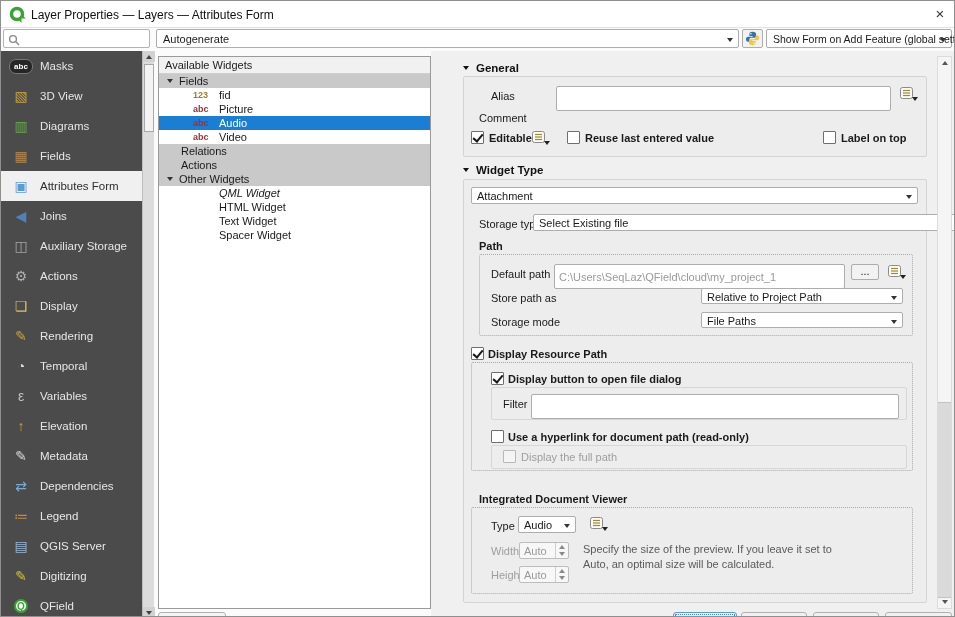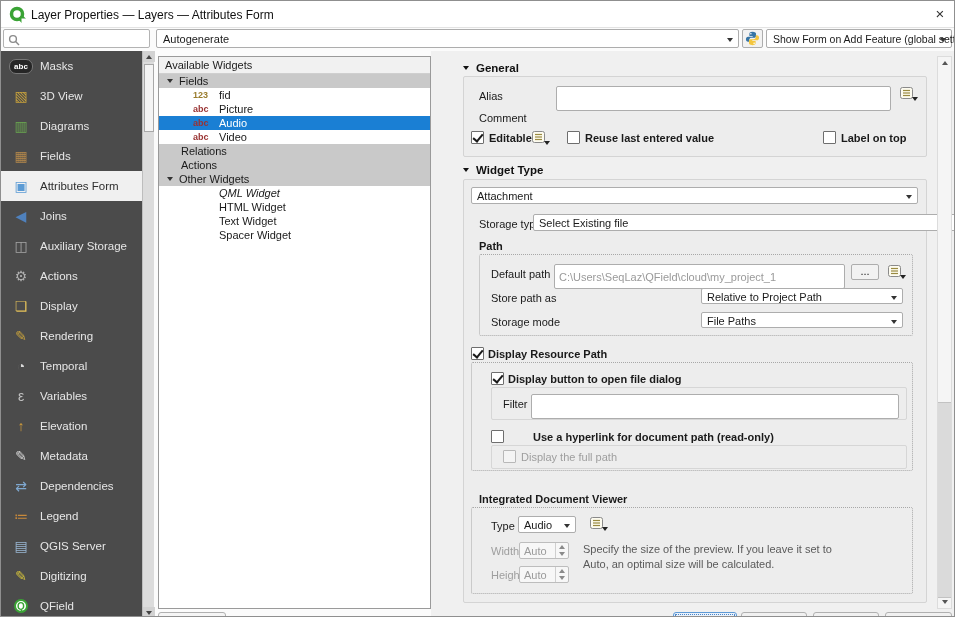--- a/index.html
+++ b/index.html
@@ -258,21 +258,21 @@
   </div>
   <div class="abs stub-btn-left"></div>
 
   <div class="abs form-bg">
 
     <div class="abs sechdr" style="left:32px;top:11px;">
       <span class="tri-down" style="border-top-color:#111"></span>
       <span>General</span>
     </div>
     <div class="abs groupbox" style="left:32px;top:25px;width:464px;height:81px;"></div>
-    <div class="abs lbl" style="left:48px;top:39px;">Alias</div>
+    <div class="abs lbl" style="left:60px;top:39px;">Alias</div>
     <input class="abs tinput" style="left: 125px; top: 35px; width: 335px;" value="">
     <span class="ddicon" style="left:468px;top:35px;"><svg width="20" height="16" viewBox="0 0 20 16">
           <rect x="1.5" y="1.5" width="12" height="11" rx="2" fill="#fdfbef" stroke="#8a8a8a"></rect>
           <line x1="4" y1="4.5" x2="11" y2="4.5" stroke="#9a8a40" stroke-width="1.2"></line>
           <line x1="4" y1="7" x2="11" y2="7" stroke="#9a8a40" stroke-width="1.2"></line>
           <line x1="4" y1="9.5" x2="11" y2="9.5" stroke="#9a8a40" stroke-width="1.2"></line>
           <path d="M13 11 L19 11 L16 15 Z" fill="#222"></path>
         </svg></span>
     <div class="abs lbl" style="left:48px;top:61px;">Comment</div>
     <span class="cb checked" style="left:40px;top:80px;"></span>
@@ -333,21 +333,21 @@
     <div class="abs blbl" style="left:57px;top:297px;">Display Resource Path</div>
     <div class="abs dotbox" style="left:40px;top:311px;width:442px;height:109px;"></div>
 
     <span class="cb checked" style="left:60px;top:321px;"></span>
     <div class="abs blbl" style="left:77px;top:322px;">Display button to open file dialog</div>
     <div class="abs solbox" style="left:60px;top:336px;width:416px;height:33px;"></div>
     <div class="abs lbl" style="left:72px;top:347px;">Filter</div>
     <input class="abs tinput" style="left: 100px; top: 343px; width: 368px;" value="">
 
     <span class="cb" style="left:60px;top:379px;"></span>
-    <div class="abs blbl" style="left:77px;top:380px;margin-left:25px;">Use a hyperlink for document path (read-only)</div>
+    <div class="abs blbl" style="left:77px;top:380px;">Use a hyperlink for document path (read-only)</div>
     <div class="abs solbox" style="left:60px;top:394px;width:416px;height:24px;"></div>
     <span class="cb disabled" style="left:72px;top:399px;"></span>
     <div class="abs dislbl" style="left:90px;top:400px;">Display the full path</div>
 
     <div class="abs blbl" style="left:48px;top:442px;">Integrated Document Viewer</div>
     <div class="abs dotbox" style="left:40px;top:456px;width:442px;height:87px;"></div>
     <div class="abs lbl" style="left:60px;top:469px;">Type</div>
     <div class="combo2" style="left:87px;top:465px;width:58px;">
       <span class="ctext">Audio</span>
       <span class="carr tri-down"></span>

